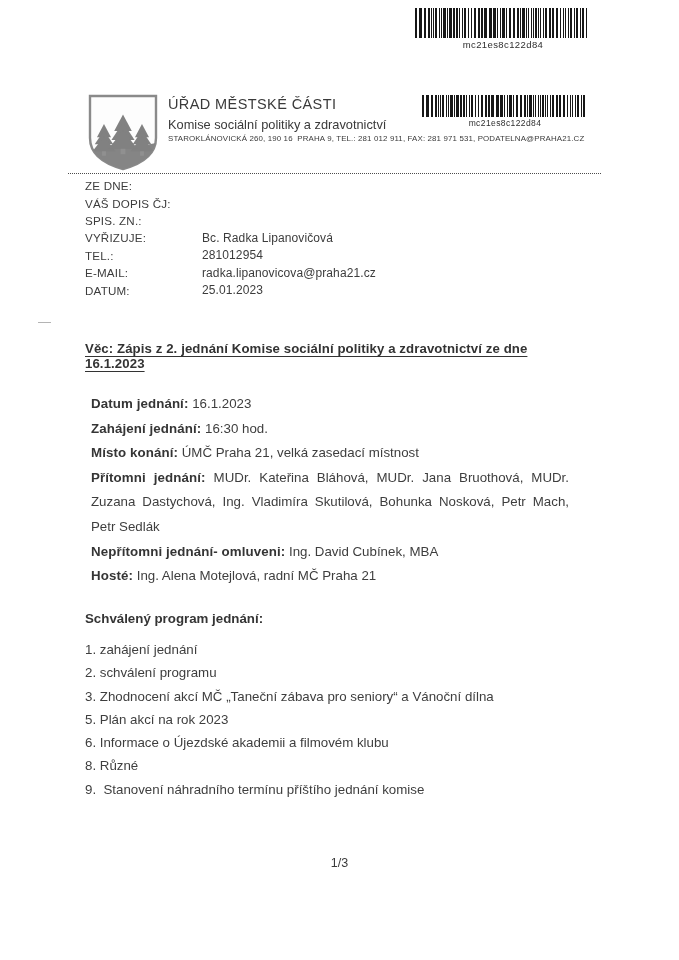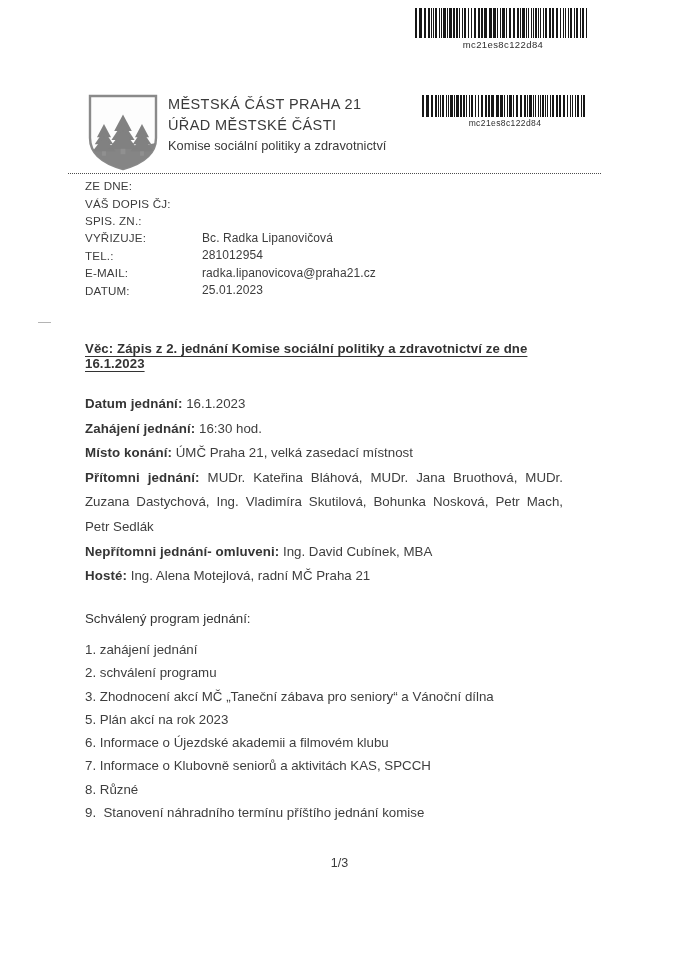--- a/index.html
+++ b/index.html
@@ -40,28 +40,28 @@
 
   
   .subject{
     position:absolute;left:85px;top:341px;width:494px;
     font-size:13.2px;font-weight:bold;color:#333;
     text-decoration:underline;text-underline-offset:3px;
     letter-spacing:.1px;
   }
 
   
-  .details{position:absolute;left:85px;top:392px;width:478px;font-size:13.3px;color:#3e3e3e;}
+  .details{position:absolute;left:91px;top:392px;width:478px;font-size:13.3px;color:#3e3e3e;}
   .details p{margin:0;line-height:24.6px;}
   .details p.justify{text-align:justify;}
   .details b{color:#353535;letter-spacing:.1px;}
 
   
   .program{position:absolute;left:85px;top:607px;width:478px;font-size:13.3px;color:#3e3e3e;}
-  .prog-head{margin:0 0 7px 0;font-weight:normal;color:#353535;line-height:24px;}
+  .prog-head{margin:0 0 7px 0;font-weight:bold;color:#353535;line-height:24px;}
   .prog-items p{margin:0;line-height:23.3px;white-space:pre-wrap;}
 
   
   .footer-page{position:absolute;left:0;top:856px;width:679px;text-align:center;font-size:12.5px;color:#3b3b3b;}
 </style>
 </head>
 <body>
 
 <div class="page">
 
@@ -142,23 +142,23 @@
     <path d="M3,2 H69 V44 Q69,66 36,75 Q3,66 3,44 Z" fill="#fdfdfd" stroke="#8a8a8a" stroke-width="2.4"></path>
     <g clip-path="url(#shieldClip)">
       <path d="M3,58 Q20,49 36,51 Q54,53 69,49 L69,77 H3 Z" fill="#858585"></path>
       <use href="#firTree" transform="translate(17,60) scale(0.88)"></use>
       <use href="#firTree" transform="translate(55,60) scale(0.88)"></use>
       <use href="#firTree" transform="translate(36,58) scale(1.1)"></use>
     </g>
   </svg>
 
   <div class="org-block">
-    <div class="org-line">MĚSTSKÁ ČÁST PRAHA 21</div>
     <div class="org-line">ÚŘAD MĚSTSKÉ ČÁSTI</div>
     <div class="dept-line">Komise sociální politiky a zdravotnictví</div>
+    <div class="addr-line">STAROKLÁNOVICKÁ 260, 190 16  PRAHA 9, TEL.: 281 012 911, FAX: 281 971 531, PODATELNA@PRAHA21.CZ</div>
   </div>
 
   <div class="barcode barcode-header">
     <div class="bars">
         <i style="width:2px;margin-right:2px"></i>
         <i style="width:3px;margin-right:2px"></i>
         <i style="width:2px;margin-right:2px"></i>
         <i style="width:2px;margin-right:1px"></i>
         <i style="width:1px;margin-right:1px"></i>
         <i style="width:1px;margin-right:1px"></i>
@@ -282,21 +282,20 @@
 
         <p>2. schválení programu</p>
 
         <p>3. Zhodnocení akcí MČ „Taneční zábava pro seniory“ a Vánoční dílna</p>
 
 
         <p>5. Plán akcí na rok 2023</p>
 
         <p>6. Informace o Újezdské akademii a filmovém klubu</p>
 
-        <p>7. Informace o Klubovně seniorů a aktivitách KAS, SPCCH</p>
 
         <p>8. Různé</p>
 
         <p>9.  Stanovení náhradního termínu příštího jednání komise</p>
       </div>
   </div>
 
   <div class="footer-page">1/3</div>
 
 </div>

